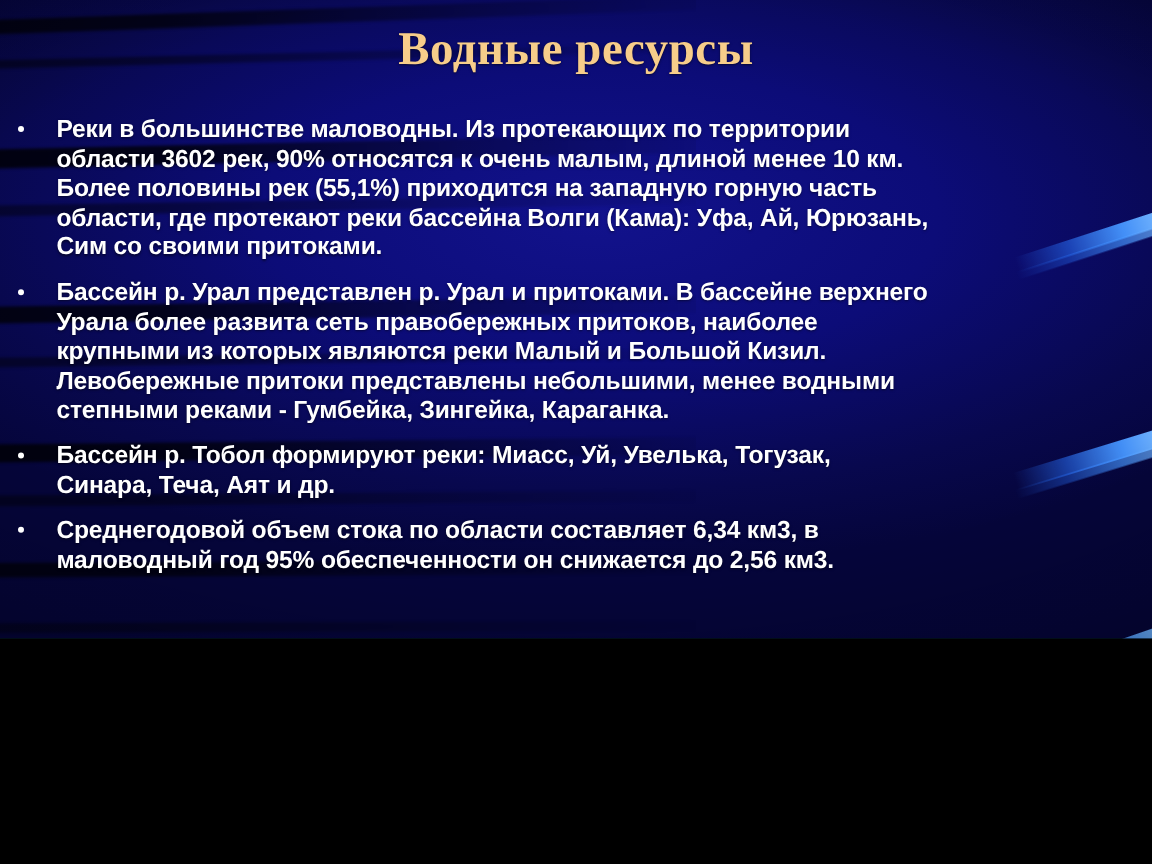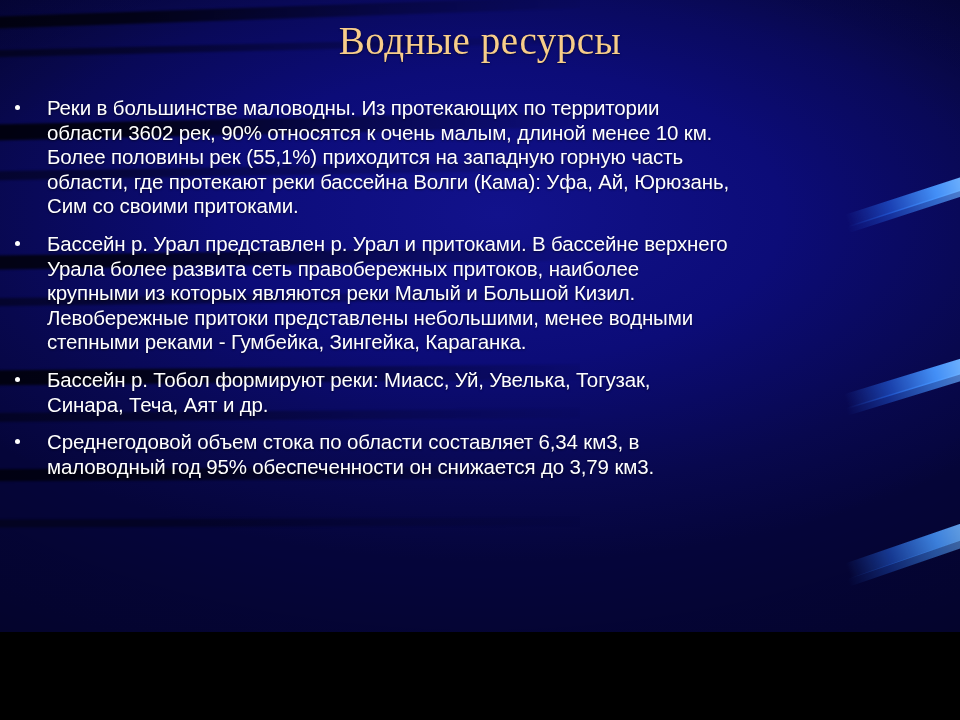--- a/index.html
+++ b/index.html
@@ -4,24 +4,25 @@
 <title>Водные ресурсы</title>
 <style>
   html, body {
     margin: 0;
     padding: 0;
     background: #000;
   }
   #slide {
     position: relative;
     width: 960px;
-    height: 632px;
+    height: 532px;
     overflow: hidden;
     background: #0c4a6e;
     font-family: "Liberation Sans", sans-serif;
+    font-weight: bold;
     -webkit-font-smoothing: antialiased;
   }
 
   
   .bg-base {
     position: absolute;
     inset: 0;
     background:
       radial-gradient(ellipse 70% 55% at 52% 34%, #12128c 0%, #0c0c78 42%, #08084e 78%, #05053a 100%);
   }
@@ -218,20 +219,20 @@
 степными реками - Гумбейка, Зингейка, Караганка.</span>
       </li>
       <li class="bullet">
         <span class="dot"></span>
         <span class="txt">Бассейн р. Тобол формируют реки: Миасс, Уй, Увелька, Тогузак,
 Синара, Теча, Аят и др.</span>
       </li>
       <li class="bullet">
         <span class="dot"></span>
         <span class="txt">Среднегодовой объем стока по области составляет 6,34 км3, в
-маловодный год 95% обеспеченности он снижается до 3,79 км3.</span>
+маловодный год 95% обеспеченности он снижается до 2,56 км3.</span>
       </li>
     </ul>
 
     <a class="toc-link" href="#">К небольшие</a>
 
   </div>
 </div>
 
 </body></html>

